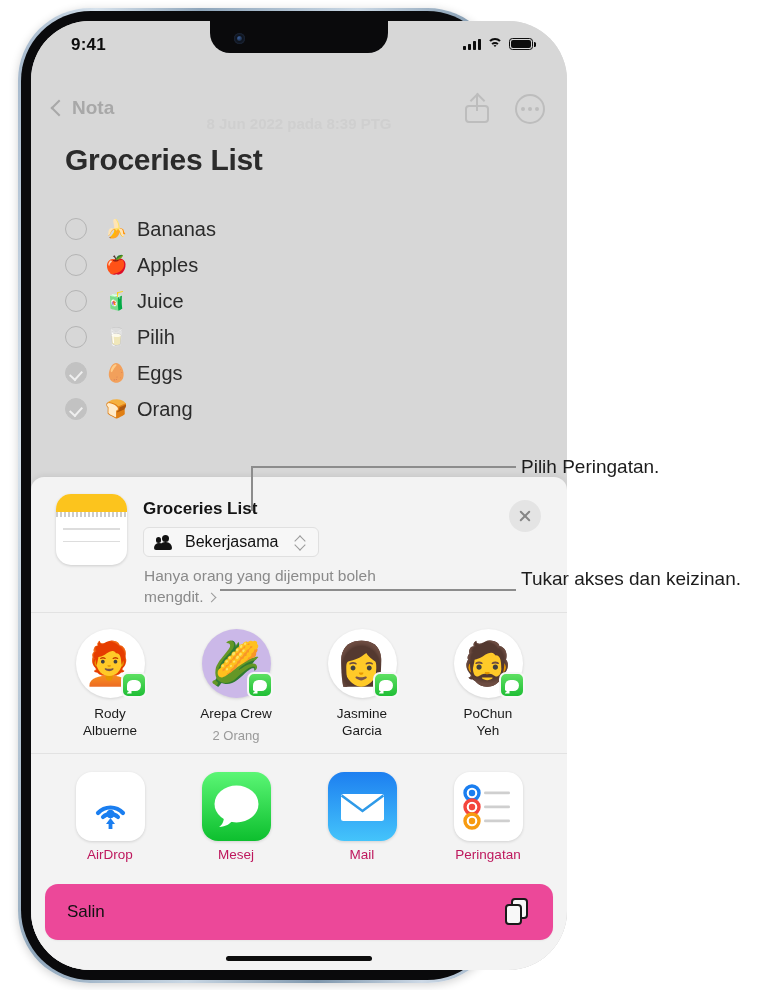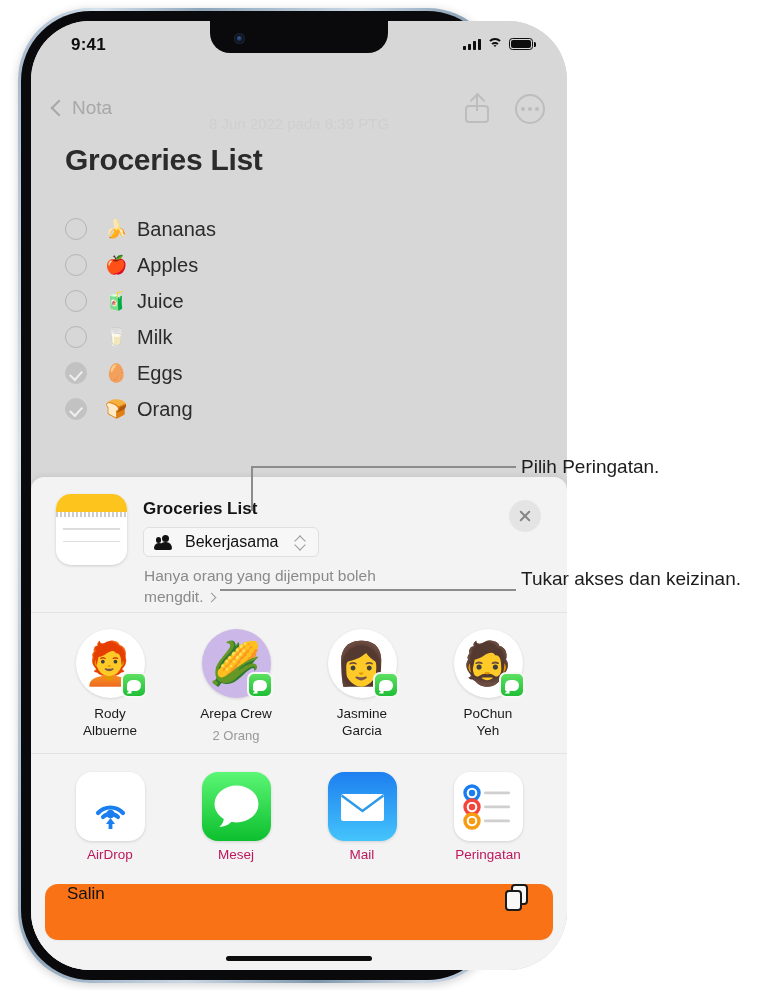--- a/index.html
+++ b/index.html
@@ -84,21 +84,21 @@
   .wifi span:nth-child(3){ width:4px;  height:4px;  top:7px; border-width:2.2px;}
   .batt { position:relative; width:24px; height:12px; border:1.4px solid #0d0d0d;
     border-radius:3.4px; }
   .batt::after { content:""; position:absolute; right:-3.6px; top:3.4px;
     width:2px; height:4.4px; border-radius:0 1.5px 1.5px 0; background:#0d0d0d; }
   .batt i { position:absolute; left:1.4px; top:1.4px; bottom:1.4px; right:1.4px;
     background:#0d0d0d; border-radius:2px; display:block; }
 
   
   .notepage { position:absolute; top:0; left:0; right:0; bottom:0; background:#d7d7d7; }
-  .navbar { position:absolute; top:72px; left:0; right:0; height:44px; }
+  .navbar { position:absolute; top:72px; left:0; right:0; height:44px;font-weight:bold; }
   .nav-back { position:absolute; left:22px; top:4px; display:flex; align-items:center; gap:7px;
     color:#a8a8a8; }
   .chev-left { width:12px; height:12px; border-left:2.4px solid #a8a8a8;
     border-bottom:2.4px solid #a8a8a8; transform:rotate(45deg); }
   .nav-back-label { font-size:19px; color:#a8a8a8; }
   .nav-date { position:absolute; left:0; right:0; top:22px; text-align:center;
     font-size:15px; color:#cfcfcf; }
   .nav-share { position:absolute; right:78px; top:2px; width:24px; height:28px; }
   .nav-share .box { position:absolute; left:0; bottom:0; width:24px; height:18px;
     border:2px solid #bdbdbd; border-radius:4px; }
@@ -193,21 +193,21 @@
   .app { flex:1; display:flex; flex-direction:column; align-items:center; }
   .app-icon { width:69px; height:69px; border-radius:16px;
     box-shadow:0 1px 3px rgba(0,0,0,.14); position:relative; overflow:hidden; }
   .app-name { margin-top:6px; font-size:13.5px; color:#be185d; }
   .ic-airdrop { background:#fff; }
   .ic-msg { background:linear-gradient(180deg,#5bf675,#0dbf2e); }
   .ic-mail { background:linear-gradient(180deg,#1d7ff0,#44c4fb); }
   .ic-rem { background:#fff; }
 
   .copy-row { position:absolute; left:14px; right:14px; bottom:30px; height:56px;
-    background:#f97316; border-radius:13px; display:flex; 
+    background:#ec4899; border-radius:13px; display:flex; align-items:center;
     padding:0 22px; box-shadow:0 1px 2px rgba(0,0,0,.05); }
   .copy-label { font-size:17px; color:#111; flex:1; }
   .copy-ico { position:relative; width:26px; height:28px; }
   .copy-ico .p1 { position:absolute; left:6px; top:0; width:17px; height:21px;
     border:2px solid #1a1a1a; border-radius:4px; background:#f8f8f8; }
   .copy-ico .p2 { position:absolute; left:0; top:6px; width:17px; height:21px;
     border:2px solid #1a1a1a; border-radius:4px; background:#f8f8f8; }
   .home-ind { position:absolute; left:50%; transform:translateX(-50%); bottom:9px;
     width:146px; height:5px; border-radius:3px; background:#0c0c0c; }
 
@@ -288,21 +288,21 @@
             <div class="cl-text">Apples</div>
           </div>
           <div class="cl-row">
             <div class="cl-box"></div>
             <div class="cl-emoji">🧃</div>
             <div class="cl-text">Juice</div>
           </div>
           <div class="cl-row">
             <div class="cl-box"></div>
             <div class="cl-emoji">🥛</div>
-            <div class="cl-text">Milk</div>
+            <div class="cl-text">Pilih</div>
           </div>
           <div class="cl-row">
             <div class="cl-box checked"></div>
             <div class="cl-emoji">🥚</div>
             <div class="cl-text">Eggs</div>
           </div>
           <div class="cl-row">
             <div class="cl-box checked"></div>
             <div class="cl-emoji">🍞</div>
             <div class="cl-text">Orang</div>

